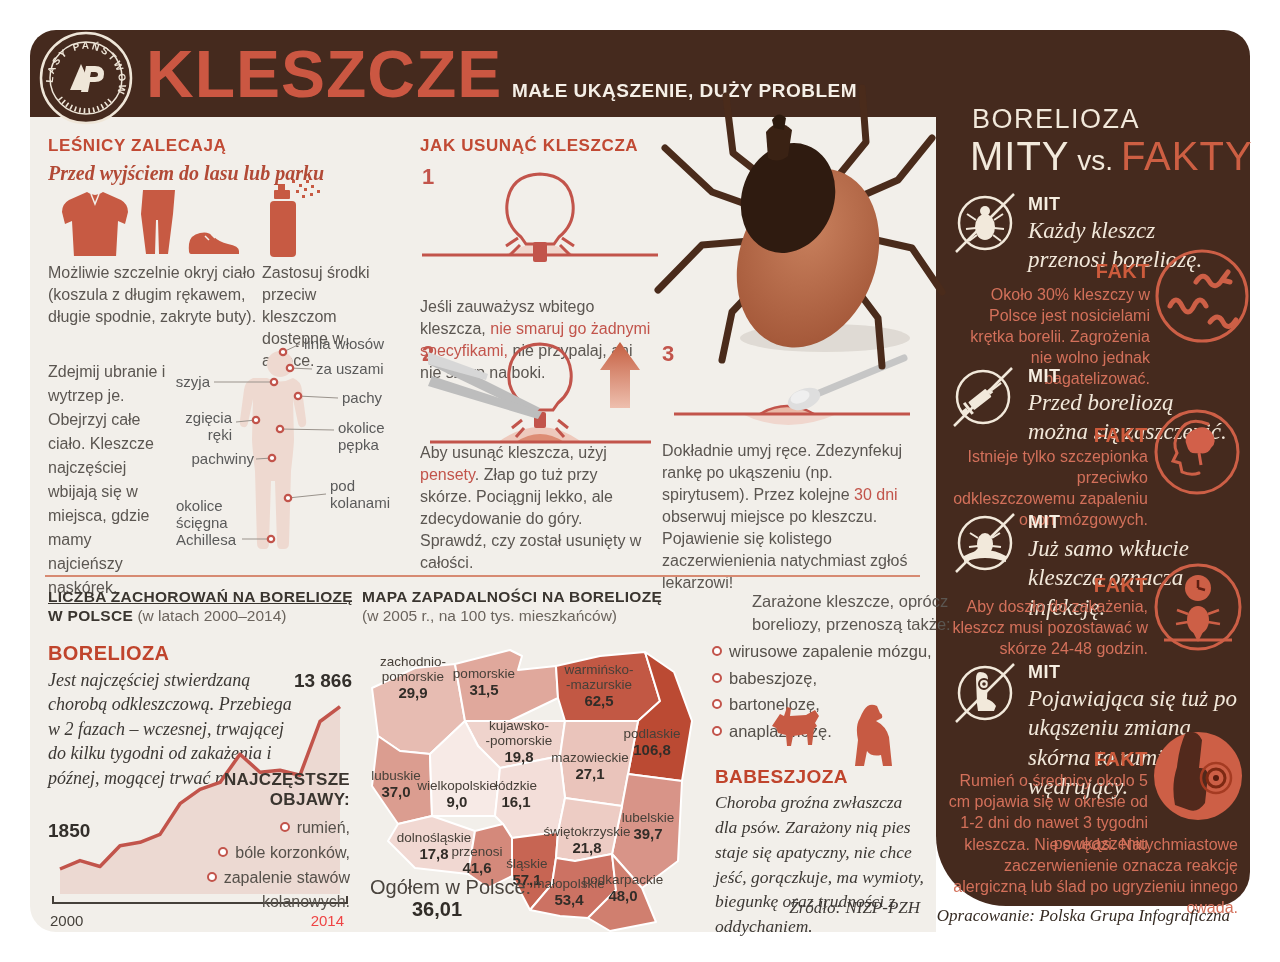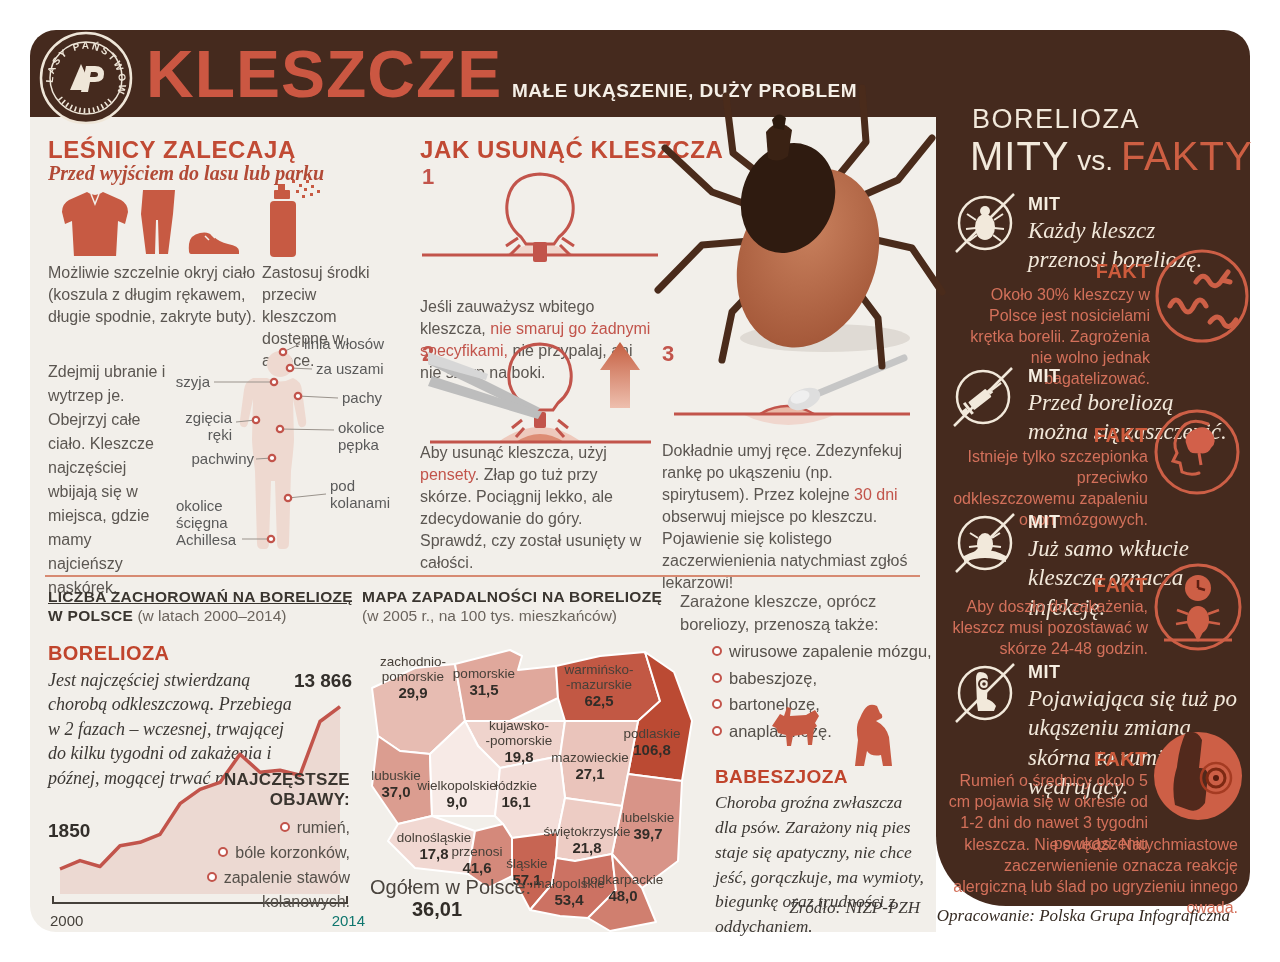--- a/index.html
+++ b/index.html
@@ -1,21 +1,21 @@
 <!DOCTYPE html>
 <html><head>
 <meta charset="utf-8">
 <style>
   html,body{margin:0;padding:0;background:#fff;}
   #page{position:relative;width:1280px;height:962px;background:#fff;overflow:hidden;
         font-family:"Liberation Sans",sans-serif;color:#5b5651;}
   .abs{position:absolute;}
   .panel{background:#f2efea;border-radius:26px 0 0 26px;}
   .brown{background:#452a1e;}
-  .h-sec{font-weight:bold;font-size:24px;letter-spacing:.6px;color:#c14a34;}
+  .h-sec{font-weight:bold;font-size:17px;letter-spacing:.6px;color:#c14a34;}
   .h-it{font-family:"Liberation Serif",serif;font-style:italic;font-weight:bold;font-size:20px;color:#b24a36;}
   .body-txt{font-size:16px;line-height:1.38;color:#5b5651;}
   .serif-it{font-family:"Liberation Serif",serif;font-style:italic;}
   .stepnum{font-weight:bold;font-size:22px;color:#c2544b;}
   .hl{color:#c2544b;}
   .ring{display:inline-block;width:6px;height:6px;border:2px solid #c2544b;border-radius:50%;
         margin-right:7px;vertical-align:1px;background:#fff;}
   .mit-label{font-weight:bold;font-size:18px;color:#f6eee1;letter-spacing:.5px;}
   .fakt-label{font-weight:bold;font-size:20px;color:#cd5b3c;letter-spacing:.5px;}
   .mit-text{font-family:"Liberation Serif",serif;font-style:italic;font-size:23px;line-height:1.28;color:#f2e8da;}
@@ -252,21 +252,21 @@
   <div class="abs" style="left:52px;top:688px;width:296px;height:214px;">
     <svg width="296" height="214" viewBox="0 0 296 214">
       <polygon id="chart-area" fill="#ecd9d2" points="8.0,181.0 28.0,172.6 48.0,178.5 68.0,157.7 88.0,154.3 108.0,146.4 128.0,115.7 148.0,101.4 168.0,94.4 188.0,66.3 208.0,84.2 228.0,82.2 248.0,87.2 268.0,33.5 288.0,18.6 288,206 8,206"></polygon>
       <polyline id="chart-line" fill="none" stroke="#c2544b" stroke-width="3.5" stroke-linejoin="round" points="8.0,181.0 28.0,172.6 48.0,178.5 68.0,157.7 88.0,154.3 108.0,146.4 128.0,115.7 148.0,101.4 168.0,94.4 188.0,66.3 208.0,84.2 228.0,82.2 248.0,87.2 268.0,33.5 288.0,18.6"></polyline>
     </svg>
   </div>
   <div class="abs" style="left:48px;top:820px;font-weight:bold;font-size:19px;color:#332f2b;">1850</div>
   <div class="abs" style="left:252px;top:670px;width:100px;text-align:right;font-weight:bold;font-size:19px;color:#332f2b;">13 866</div>
   <div class="axis" style="left:52px;top:902px;width:296px;"></div>
   <div class="abs" style="left:50px;top:912px;font-size:15px;color:#45403a;">2000</div>
-  <div class="abs" style="left:305px;top:912px;width:60px;text-align:right;font-size:15px;color:#0f766e;">2014</div>
+  <div class="abs" style="left:284px;top:912px;width:60px;text-align:right;font-size:15px;color:#ef4444;">2014</div>
 
   <div class="abs" style="left:150px;top:770px;width:200px;text-align:right;">
     <div style="font-weight:bold;font-size:17px;color:#3a352f;letter-spacing:.3px;">NAJCZĘSTSZE</div>
     <div style="font-weight:bold;font-size:17px;color:#3a352f;letter-spacing:.3px;">OBJAWY:</div>
     <div style="margin-top:6px;font-size:16px;line-height:1.55;color:#55504a;">
       <div><span class="ring"></span><span>rumień,</span></div>
       <div><span class="ring"></span><span>bóle korzonków,</span></div>
       <div style="white-space:pre-line;"><span class="ring"></span><span style="white-space:pre-line;">zapalenie stawów
 kolanowych.</span></div>
     </div>
@@ -361,21 +361,21 @@
       </div>
     <div class="maplabel" style="left:267px;top:246px;">
         <div class="rn">podkarpackie</div>
         <div class="rv">48,0</div>
       </div>
   </div>
 
   <div class="abs" style="left:370px;top:876px;font-size:20px;color:#4a443e;">Ogółem w Polsce:</div>
   <div class="abs" style="left:412px;top:898px;font-size:20px;font-weight:bold;color:#322d28;">36,01</div>
 
-  <div class="abs body-txt" style="left:680px;top:590px;width:212px;font-size:16.5px;">Zarażone kleszcze, oprócz boreliozy, przenoszą także:</div>
+  <div class="abs body-txt" style="left:752px;top:590px;width:212px;font-size:16.5px;">Zarażone kleszcze, oprócz boreliozy, przenoszą także:</div>
   <div class="abs" style="left:712px;top:638px;font-size:16.5px;line-height:1.62;color:#55504a;">
     <div><span class="ring"></span><span>wirusowe zapalenie mózgu,</span></div>
     <div><span class="ring"></span><span>babeszjozę,</span></div>
     <div><span class="ring"></span><span>bartonelozę,</span></div>
     <div><span class="ring"></span><span>anaplazmozę.</span></div>
   </div>
 
   <div class="abs" style="left:768px;top:700px;">
     <svg width="150" height="70" viewBox="0 0 150 70">
       <g fill="#c75a43">

